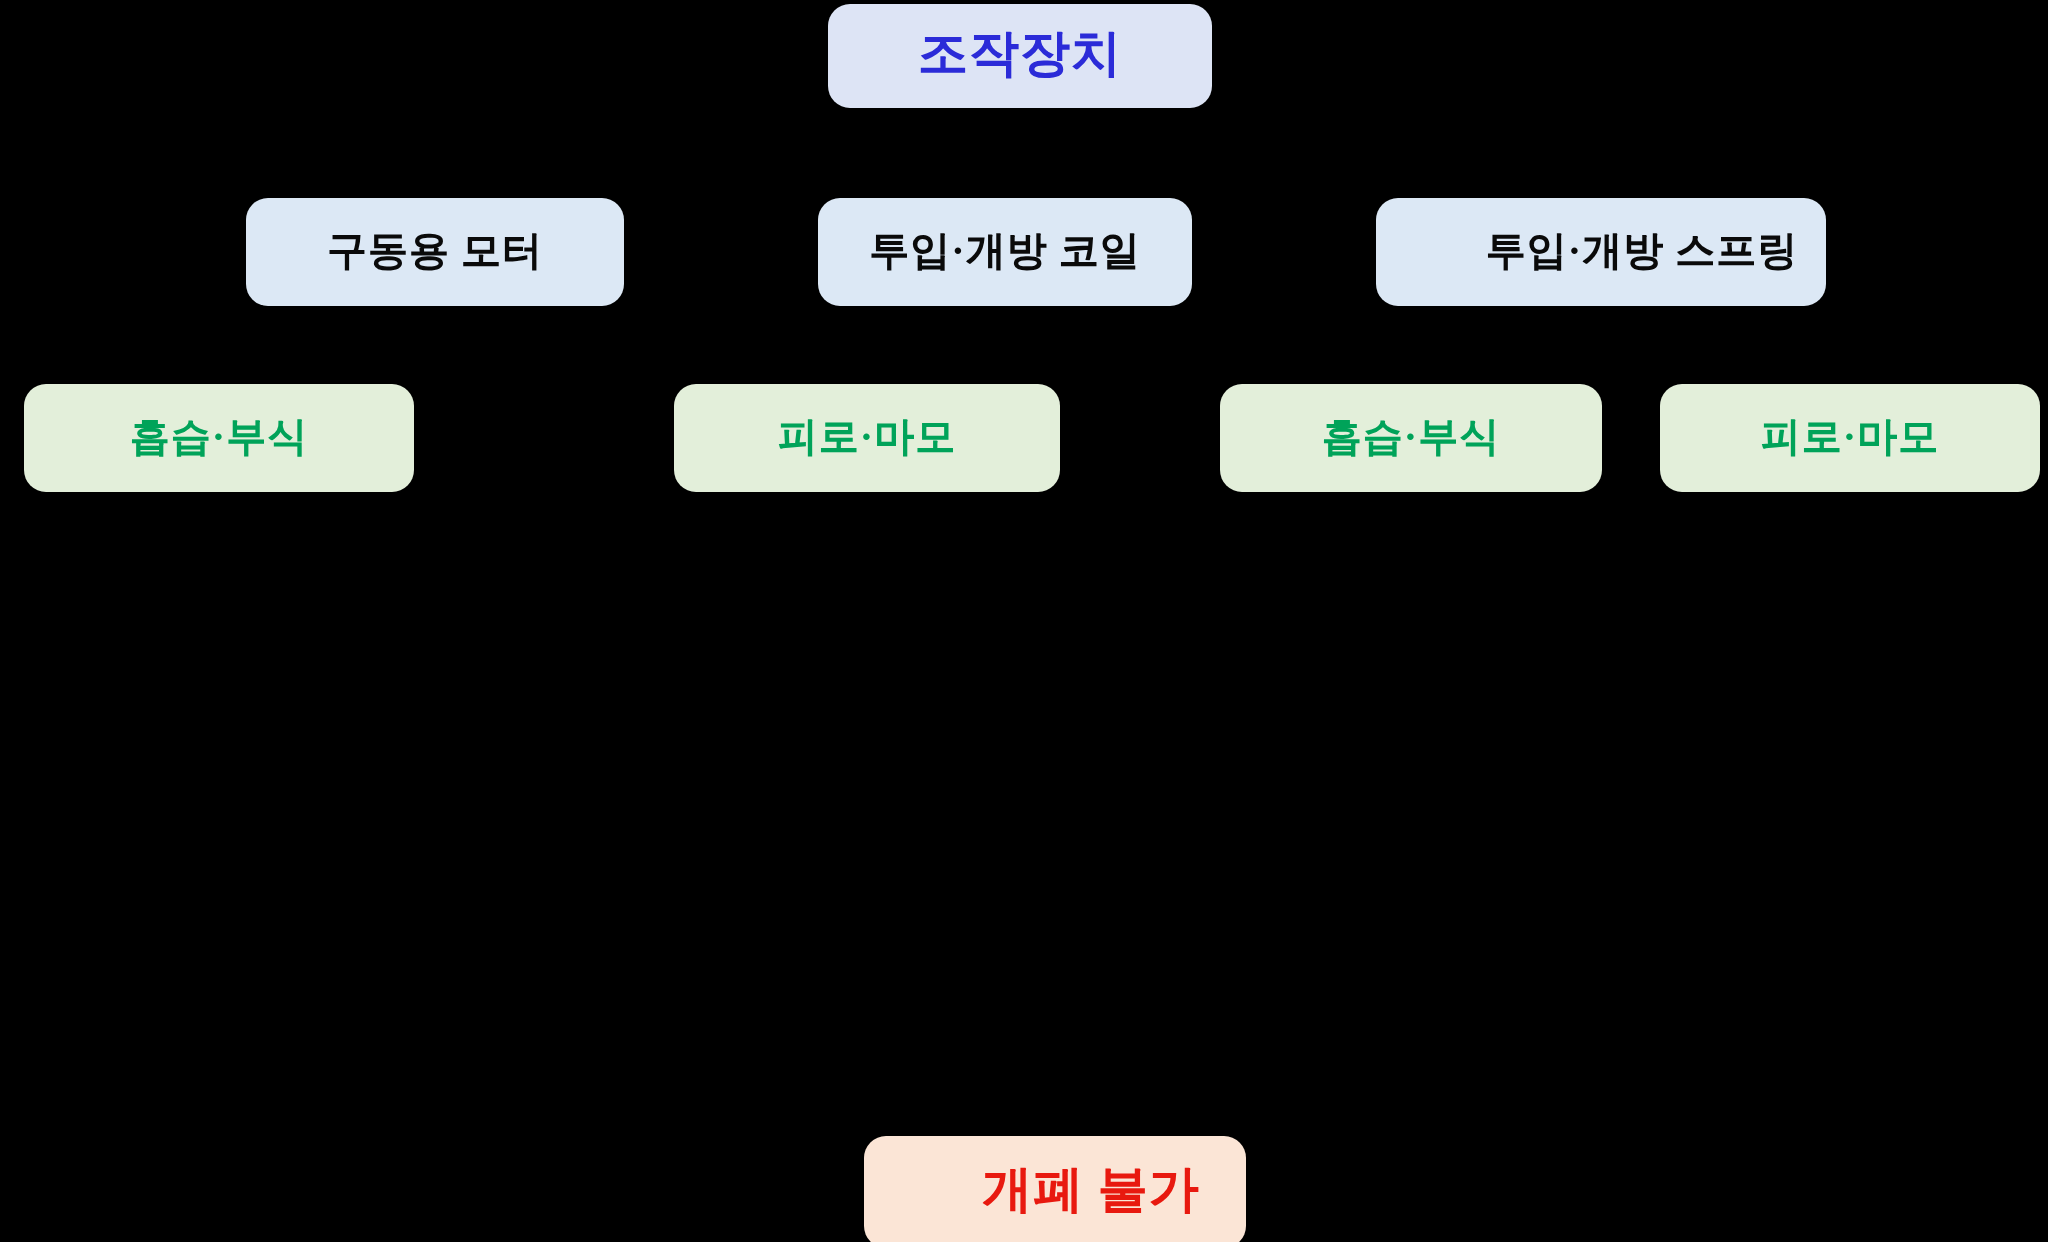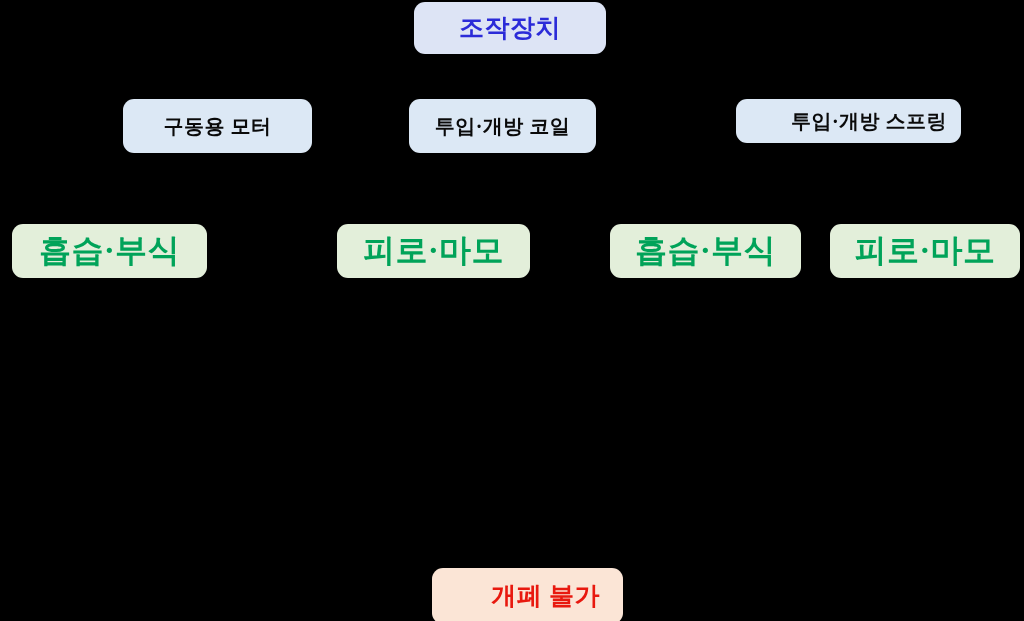--- a/index.html
+++ b/index.html
@@ -43,43 +43,42 @@
     font-size: 25px;
   }
   .node-component {
     background: #dce8f5;
     color: #0a0a0a;
     font-size: 20px;
   }
   .node-failure {
     background: #e3efda;
     color: #00a359;
-    font-size: 32px;
-    margin-top: 32px;
+    font-size: 20px;
   }
   .node-outcome {
     background: #fbe5d6;
     color: #e8190f;
     font-size: 25px;
   }
 </style>
 </head>
 <body>
 
 <div id="canvas">
     <div class="node node-root" style="left: 414px; top: 2px; width: 192px; height: 52px; text-align: center;">
       <span>조작장치</span>
     </div>
     <div class="node node-component" style="left: 123px; top: 99px; width: 189px; height: 54px;">
       <span>구동용 모터</span>
     </div>
     <div class="node node-component" style="left: 409px; top: 99px; width: 187px; height: 54px;">
       <span>투입·개방 코일</span>
     </div>
-    <div class="node node-component" style="left: 736px; top: 99px; width: 225px; height: 44px; padding-left: 41px;">
+    <div class="node node-component" style="left: 688px; top: 99px; width: 225px; height: 54px; padding-left: 41px;">
       <span>투입·개방 스프링</span>
     </div>
     <div class="node node-failure" style="left: 12px; top: 192px; width: 195px; height: 54px;">
       <span>흡습·부식</span>
     </div>
     <div class="node node-failure" style="left: 337px; top: 192px; width: 193px; height: 54px;">
       <span>피로·마모</span>
     </div>
     <div class="node node-failure" style="left: 610px; top: 192px; width: 191px; height: 54px;">
       <span>흡습·부식</span>

